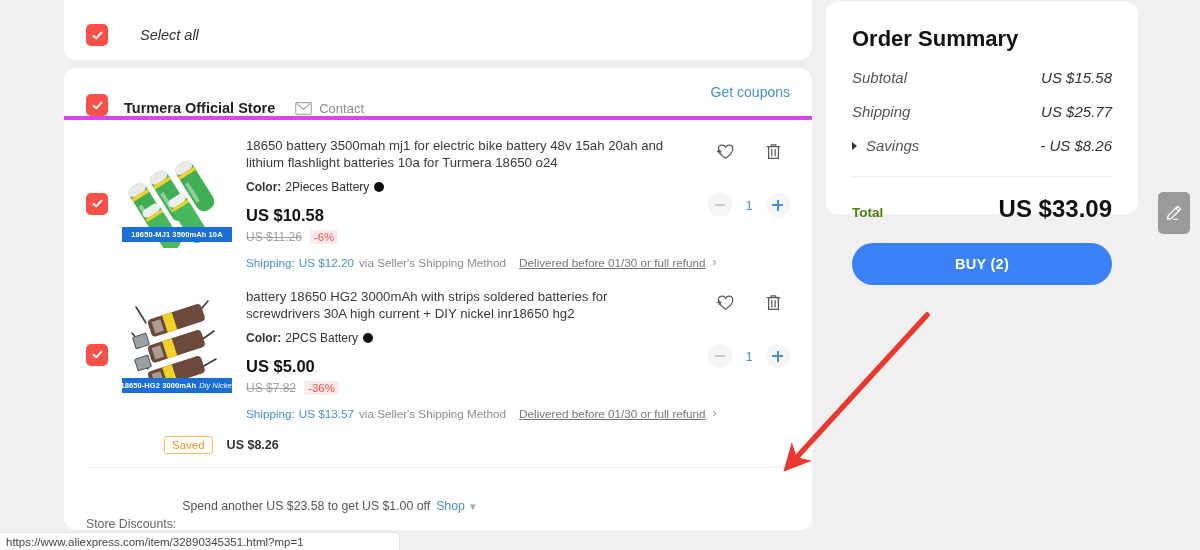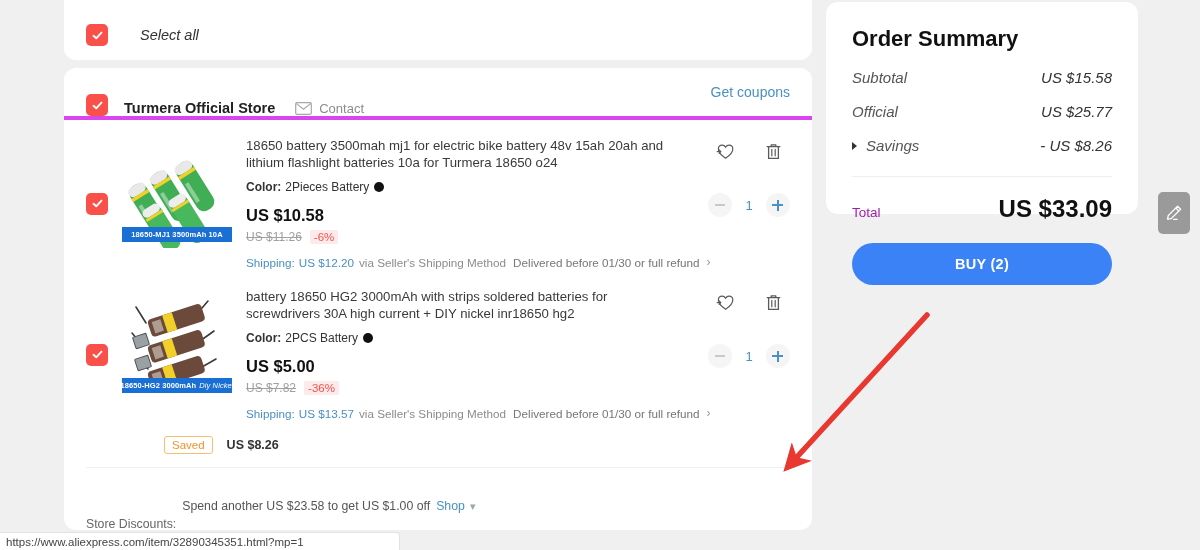--- a/index.html
+++ b/index.html
@@ -108,21 +108,21 @@
   .disc-badge {
     font-size: 11.5px; color: #f9504a; background: #fdeaea;
     padding: 1px 4px; border-radius: 2px; margin-left: 8px;
   }
   .ship-line {
     margin-top: 11px; font-size: 11.7px; color: #8c8c8c;
     display: flex; align-items: center; flex-wrap: nowrap;
   }
   .ship-blue { color: #4a90c4; }
   .ship-via { margin-left: 5px; }
-  .ship-del { margin-left: 7px; color: #767676; }
+  .ship-del { margin-left: 13px; color: #767676; text-decoration: underline; }
   .ship-chev { margin-left: 7px; color: #999; font-size: 12px; }
 
   
   .actions { position: absolute; right: 22px; top: 22px; width: 82px; }
   .act-icons { display: flex; justify-content: space-between; padding: 0 8px; }
   .icon-btn { cursor: pointer; line-height: 0; }
   .qty {
     display: flex; align-items: center; justify-content: space-between;
     margin-top: 32px;
   }
@@ -182,21 +182,21 @@
   .tri {
     width: 0; height: 0; border-left: 5px solid #333;
     border-top: 4px solid transparent; border-bottom: 4px solid transparent;
     margin-right: 9px;
   }
   .sum-divider { height: 1px; background: #eee; margin: 22px 0 0 0; }
   .total-row {
     display: flex; justify-content: space-between; align-items: baseline;
     margin-top: 18px;
   }
-  .total-lbl { font-size: 13.5px; font-weight: normal; color: #a21caf; }
+  .total-lbl { font-size: 13.5px; font-weight: bold; color: #4d7c0f; }
   .total-val { font-size: 24px; font-weight: bold; color: #111; }
   .btn-buy {
     width: 100%; height: 42px; margin-top: 20px;
     background: #3b82f6; color: #fff; border: none; border-radius: 21px;
     font-size: 14.5px; font-weight: bold; cursor: pointer;
     font-family: "Liberation Sans", sans-serif; letter-spacing: .3px;
   }
 
   
   #edit-tab {
@@ -475,21 +475,21 @@
 
   <div class="card" id="summary-card">
     <div class="sum-title">Order Summary</div>
 
     <div class="sum-row">
       <span class="lbl">Subtotal</span>
       <span class="val">US $15.58</span>
     </div>
 
     <div class="sum-row">
-      <span class="lbl">Official</span>
+      <span class="lbl">Shipping</span>
       <span class="val">US $25.77</span>
     </div>
 
     <div class="sum-row savings">
       <span class="lbl">
         <span class="tri"></span>
         <span>Savings</span>
       </span>
       <span class="val">- US $8.26</span>
     </div>

